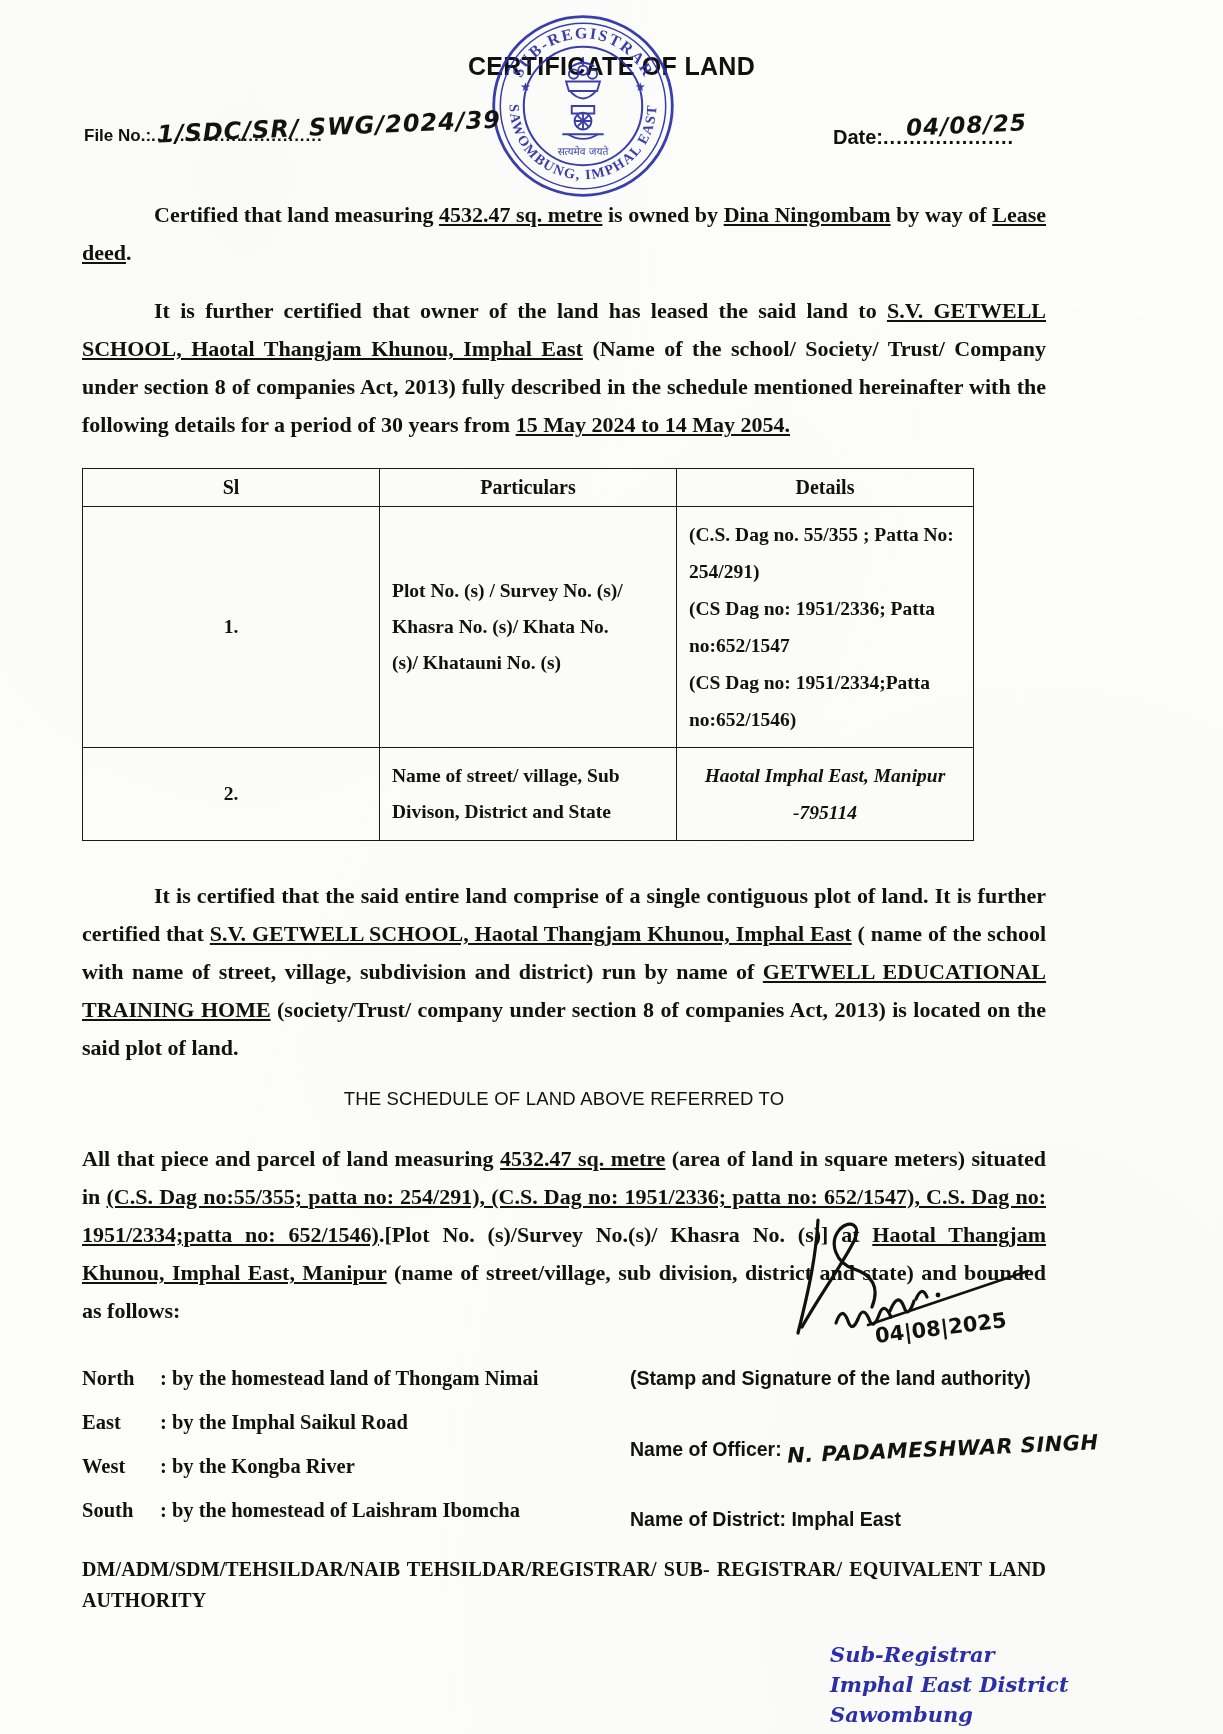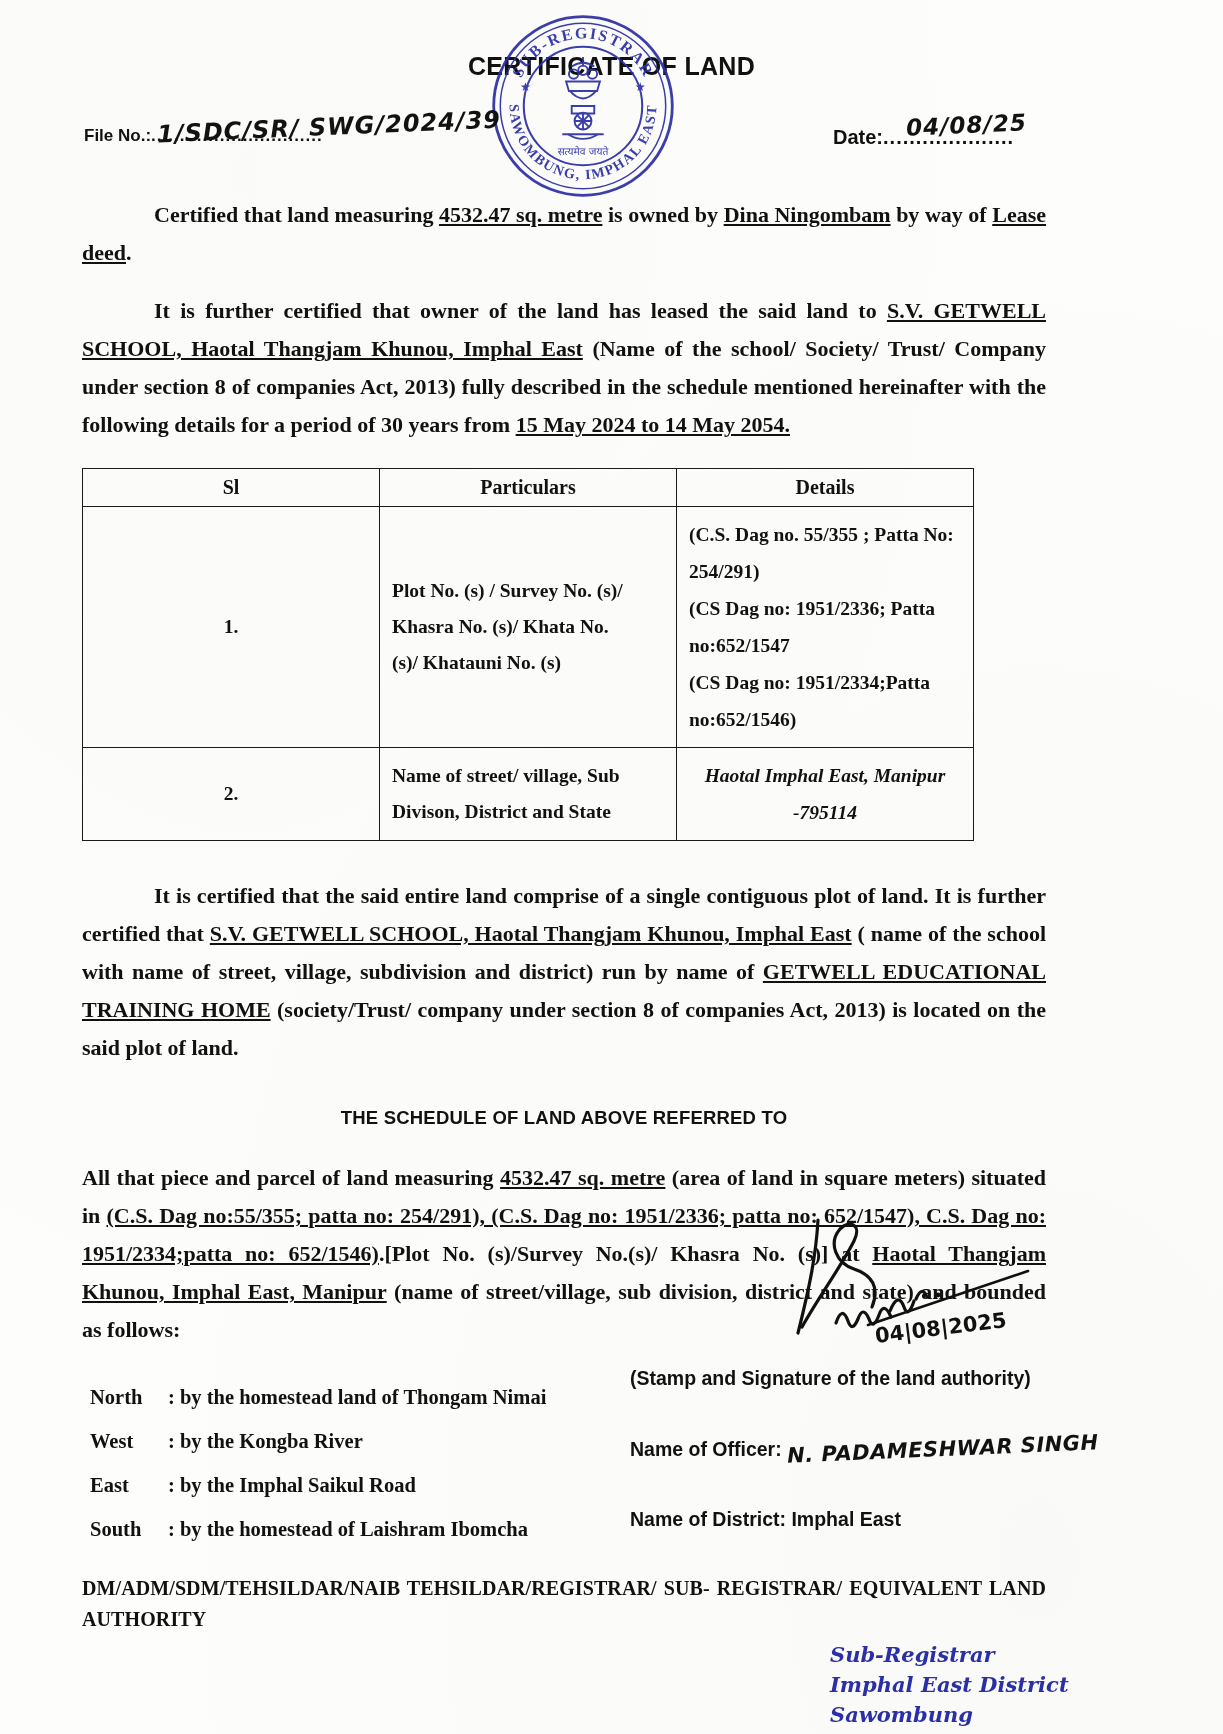--- a/index.html
+++ b/index.html
@@ -125,32 +125,31 @@
     padding: 7px 6px;
   }
   td.sl { text-align: center; width: 52px; }
   td.part { width: 540px; line-height: 36px; }
   td.det  { line-height: 37px; }
   td.det-center { text-align: center; font-style: italic; }
   .cellline { display: block; }
 
   .schedhead {
     text-align: center;
-    font-weight: bold;
+    font-weight: normal;
     font-size: 18.5px;
     font-family: "Liberation Sans", "DejaVu Sans", sans-serif;
     letter-spacing: 0.2px;
-    margin: 40px 0 30px 0;
+    margin: 21px 0 30px 0;
   }
   .bounds { margin-top: 26px; }
   .boundrow {
     font-size: 20.5px;
     line-height: 44px;
     font-weight: 600;
-    margin-left: 8px;
   }
   .boundrow .dir {
     display: inline-block;
     width: 78px;
     font-weight: bold;
   }
   .authority {
     margin-top: 22px;
     font-size: 20px;
     font-weight: bold;
@@ -297,24 +296,24 @@
 
     <p class="para">
       <span>All that piece and parcel of land measuring </span><span class="u">4532.47 sq. metre</span><span> (area of land in square meters) situated in </span><span class="u">(C.S. Dag no:55/355; patta no: 254/291), (C.S. Dag no: 1951/2336; patta no: 652/1547), C.S. Dag no: 1951/2334;patta no: 652/1546)</span><span>.[Plot No. (s)/Survey No.(s)/ Khasra No. (s)] at </span><span class="u">Haotal Thangjam Khunou, Imphal East, Manipur</span><span> (name of street/village, sub division, district and state) and bounded as follows:</span>
     </p>
 
     <div class="bounds">
       <div class="boundrow">
         <span class="dir">North</span><span>:</span>&nbsp;<span>by the homestead land of Thongam Nimai</span>
       </div>
       <div class="boundrow">
-        <span class="dir">West</span><span>:</span>&nbsp;<span>by the Kongba River</span>
+        <span class="dir">East</span><span>:</span>&nbsp;<span>by the Imphal Saikul Road</span>
       </div>
       <div class="boundrow">
-        <span class="dir">East</span><span>:</span>&nbsp;<span>by the Imphal Saikul Road</span>
+        <span class="dir">West</span><span>:</span>&nbsp;<span>by the Kongba River</span>
       </div>
       <div class="boundrow">
         <span class="dir">South</span><span>:</span>&nbsp;<span>by the homestead of Laishram Ibomcha</span>
       </div>
     </div>
 
     <div class="authority">DM/ADM/SDM/TEHSILDAR/NAIB TEHSILDAR/REGISTRAR/ SUB- REGISTRAR/ EQUIVALENT LAND AUTHORITY</div>
   </div>
 
   <svg class="signature-mark" viewBox="0 0 260 135">

